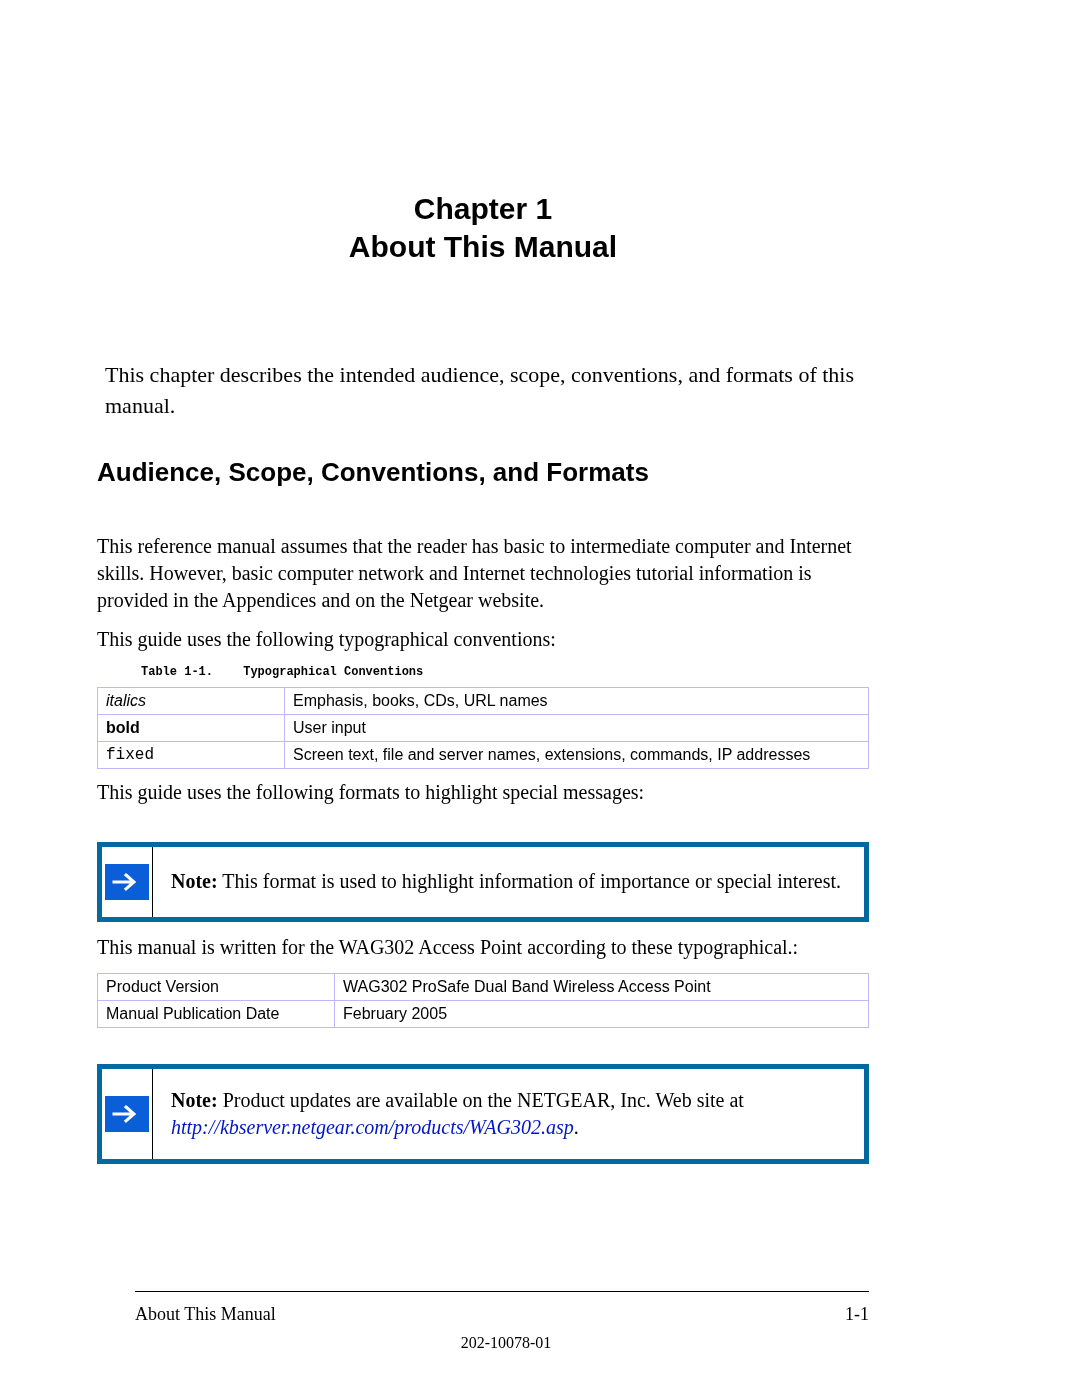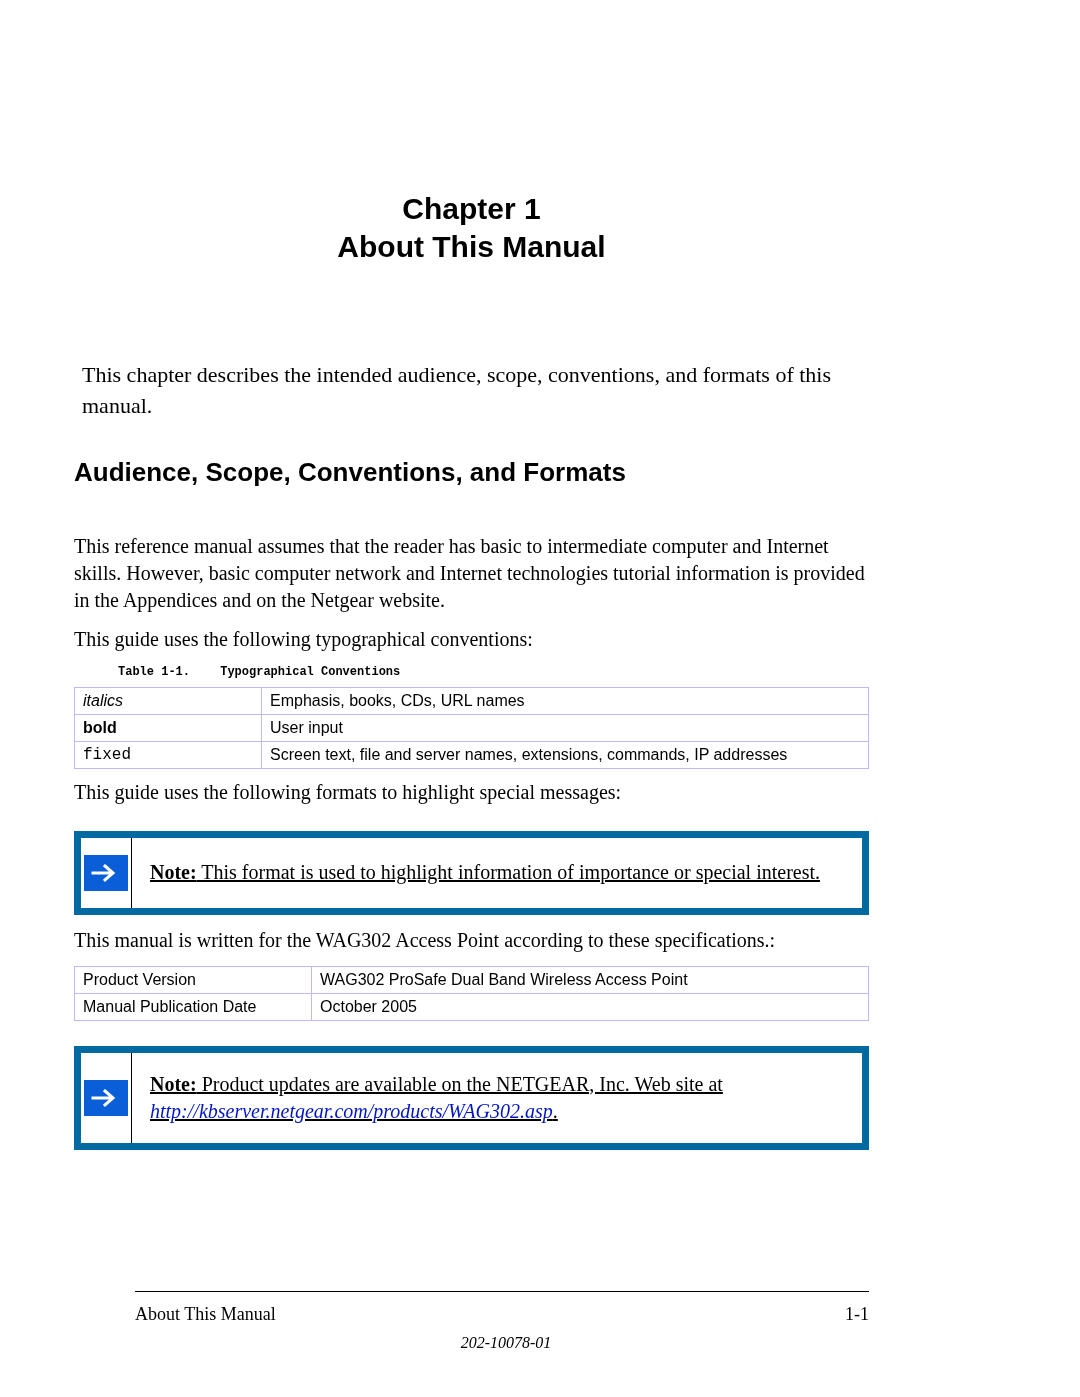--- a/index.html
+++ b/index.html
@@ -7,21 +7,21 @@
     padding: 0;
     background: #fff;
     font-family: "Times New Roman", Times, serif;
     color: #000;
   }
   .page {
     width: 1004px;
     height: 1397px;
     position: relative;
     box-sizing: border-box;
-    padding: 190px 135px 0 74px;
+    padding: 190px 135px 0 97px;
   }
   .chapter-title {
     text-align: center;
     font-family: Arial, Helvetica, sans-serif;
     font-weight: bold;
     font-size: 30px;
     line-height: 1.25;
     margin-bottom: 95px;
   }
   .intro-para {
@@ -62,25 +62,24 @@
     padding: 4px 8px;
     vertical-align: middle;
   }
   .t1-col1 { width: 170px; }
   .t2-col1 { width: 220px; }
   .italic { font-style: italic; }
   .bold { font-weight: bold; }
   .fixed { font-family: "Courier New", Courier, monospace; }
   .note-box {
     display: flex;
-    border: 7px solid #0369a1;
-    margin-top: 25px;
+    border: 5px solid #0369a1;
+    margin-top: 36px;
     margin-bottom: 12px;
     min-height: 70px;
-    text-decoration: underline;
   }
   .note-icon-cell {
     width: 50px;
     border-right: 1px solid #000;
     display: flex;
     align-items: center;
     justify-content: center;
   }
   .note-icon {
     width: 44px;
@@ -116,21 +115,20 @@
     bottom: 72px;
     font-size: 18px;
     display:flex;
     justify-content: space-between;
   }
   .doc-num {
     position: absolute;
     left: 8px; right: 0;
     bottom: 45px;
     text-align: center;
-    font-style: italic;
     font-size: 16px;
   }
 </style>
 </head>
 <body>
 
 <div class="page">
 
   <div class="chapter-title">
     <div>Chapter 1</div>
@@ -177,32 +175,32 @@
         </svg>
       </div>
     </div>
     <div class="note-body">
       <div class="nb-inner">
         <strong>Note:</strong><span> This format is used to highlight information of importance or special interest.</span>
       </div>
     </div>
   </div>
 
-  <div class="body-para">This manual is written for the WAG302 Access Point according to these specifications.:</div>
+  <div class="body-para">This manual is written for the WAG302 Access Point according to these typographical.:</div>
 
 
   <table class="data">
     <tbody>
         <tr>
       <td class="t2-col1">Product Version</td>
       <td>WAG302 ProSafe Dual Band Wireless Access Point</td>
     </tr>
     <tr>
       <td class="t2-col1">Manual Publication Date</td>
-      <td>October 2005</td>
+      <td>February 2005</td>
     </tr>
   </tbody>
     </table>
 
   <div class="note-box">
     <div class="note-icon-cell">
       <div class="note-icon">
         <svg width="30" height="20" viewBox="0 0 30 20">
           <path d="M2 10 L20 10 M14 3 L22 10 L14 17" stroke="#fff" stroke-width="3" fill="none" stroke-linecap="square"></path>
         </svg>

